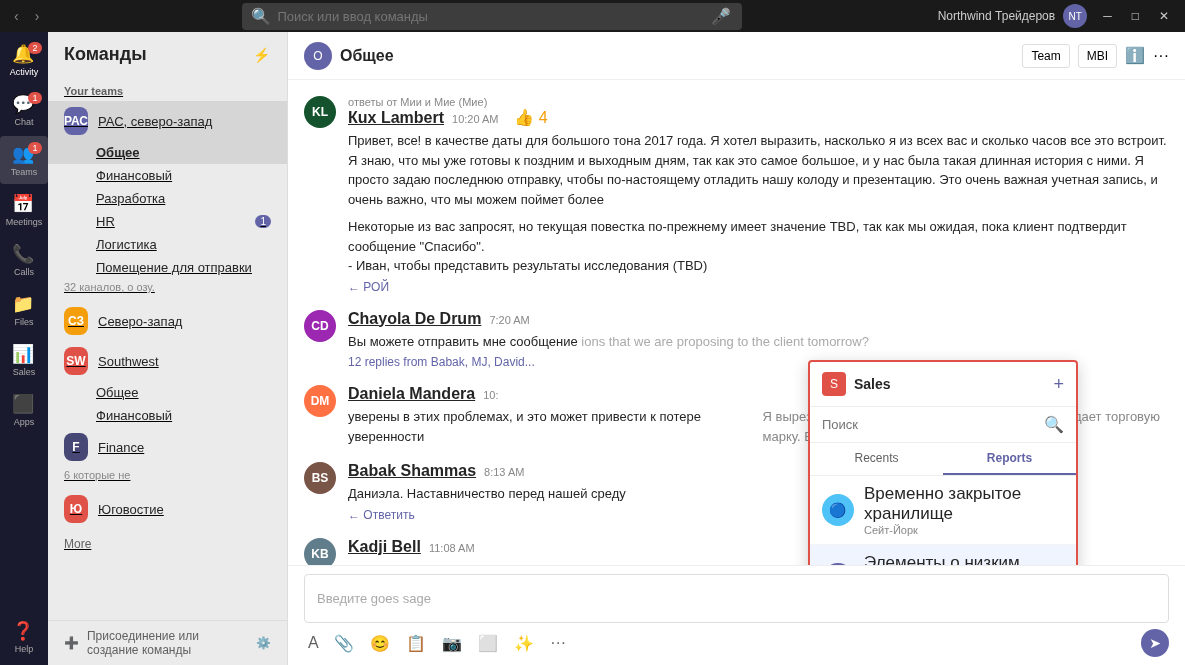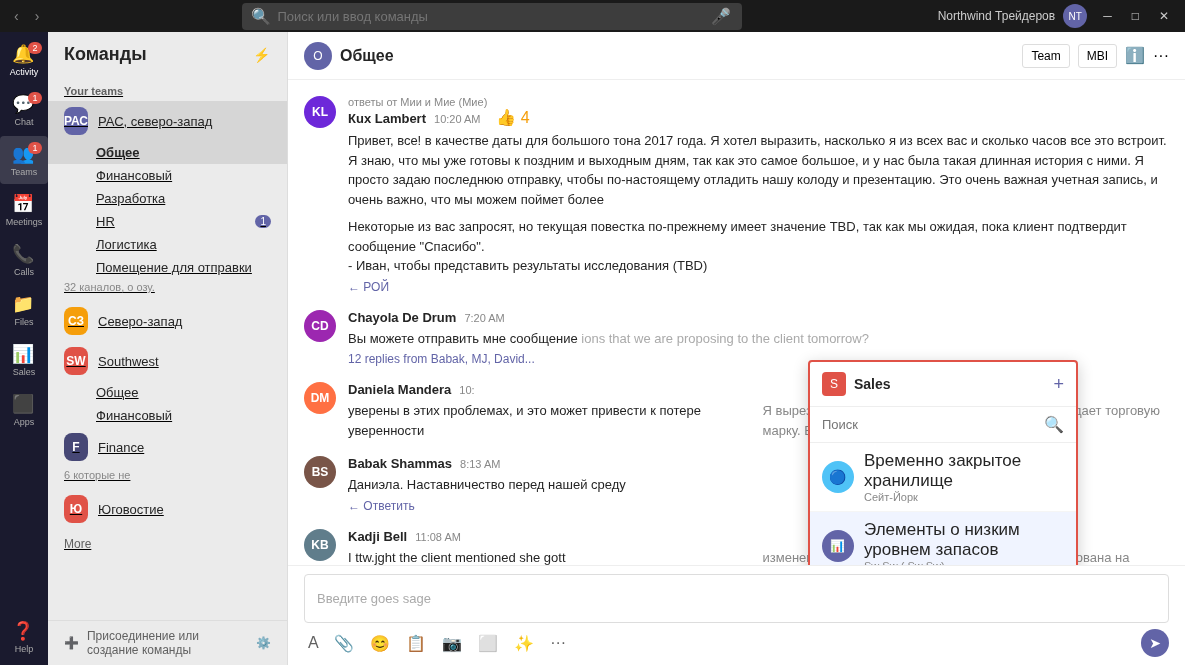--- a/index.html
+++ b/index.html
@@ -127,21 +127,21 @@
     
     .messages-area { flex: 1; overflow-y: auto; padding: 16px; position: relative; }
     .message-group { display: flex; gap: 12px; margin-bottom: 16px; }
     .message-avatar {
       width: 32px; height: 32px; border-radius: 50%; flex-shrink: 0;
       display: flex; align-items: center; justify-content: center;
       font-size: 12px; font-weight: 700; color: white;
     }
     .message-content { flex: 1; }
     .message-header { display: flex; align-items: baseline; gap: 8px; margin-bottom: 4px; }
-    .message-author { font-size: 13px; font-weight: 600; color: #252525; }
+    .message-author { font-size: 16px; font-weight: 600; color: #252525; text-decoration: underline; }
     .message-time { font-size: 11px; color: #888; }
     .message-text { font-size: 13px; color: #252525; line-height: 1.5; }
     .message-emoji { color: #f59e0b; margin-left: 8px; }
     .reply-thread { font-size: 12px; color: #6264a7; margin-top: 4px; cursor: pointer; }
 
     
     .popup-overlay {
       position: absolute; top: 280px; left: 520px; z-index: 100;
       width: 270px; background: white;
       border: 2px solid #e05247; border-radius: 4px;
@@ -349,21 +349,21 @@
         <button class="header-btn">Team</button>
         <button class="header-btn">MBI</button>
         <button style="background:none;border:none;cursor:pointer;font-size:16px">ℹ️</button>
         <button style="background:none;border:none;cursor:pointer;font-size:16px">···</button>
       </div>
     </div>
 
     <div class="messages-area" style="position:relative">
 
       <div class="message-group">
-        <div class="message-avatar" style="background:#6d28d9">KL</div>
+        <div class="message-avatar" style="background:#14532d">KL</div>
         <div class="message-content">
           <div class="small-text">ответы от Мии и Мие (Мие)</div>
           <div class="message-header">
             <span class="message-author">Кux Lambert</span>
             <span class="message-time">10:20 AM</span>
             <span class="message-emoji">👍 4</span>
           </div>
           <div class="message-text">
             Привет, все! в качестве даты для большого тона 2017 года. Я хотел выразить, насколько я из всех вас и сколько часов все это встроит. Я знаю, что мы уже готовы к поздним и выходным дням, так как это самое большое, и у нас была такая длинная история с ними. Я просто задаю последнюю отправку, чтобы по-настоящему отладить нашу колоду и презентацию. Это очень важная учетная запись, и очень важно, что мы можем поймет более
           </div>
@@ -433,20 +433,24 @@
         <div class="popup-header">
           <div class="popup-title-row">
             <div class="popup-icon" style="background:#e05247">S</div>
             <span class="popup-title">Sales</span>
           </div>
           <span class="popup-add">+</span>
         </div>
         <div class="popup-search">
           <input type="text" placeholder="Поиск" style="">
           <span>🔍</span>
+        </div>
+        <div class="popup-tabs">
+          <div class="popup-tab">Recents</div>
+          <div class="popup-tab active">Reports</div>
         </div>
         <div class="popup-list">
           <div class="popup-item">
             <div class="popup-item-icon blue">🔵</div>
             <div class="popup-item-info">
               <div class="popup-item-name">Временно закрытое хранилище</div>
               <div class="popup-item-sub">Сейт-Йорк</div>
             </div>
           </div>
           <div class="popup-item" style="background:#f0f4ff">

